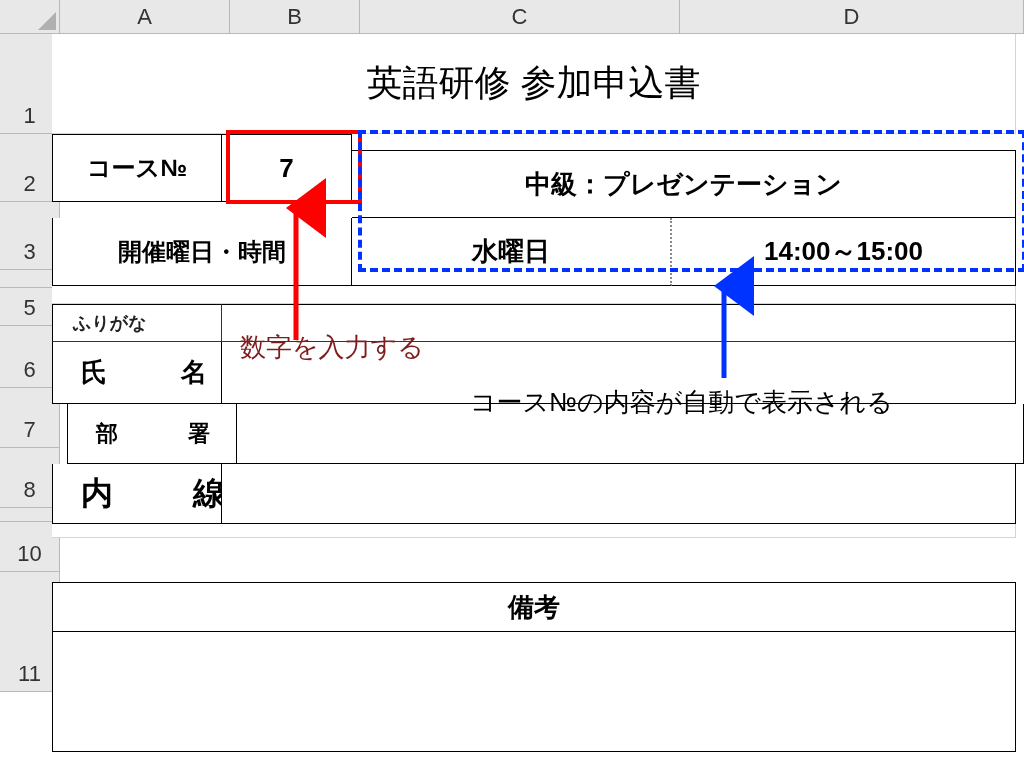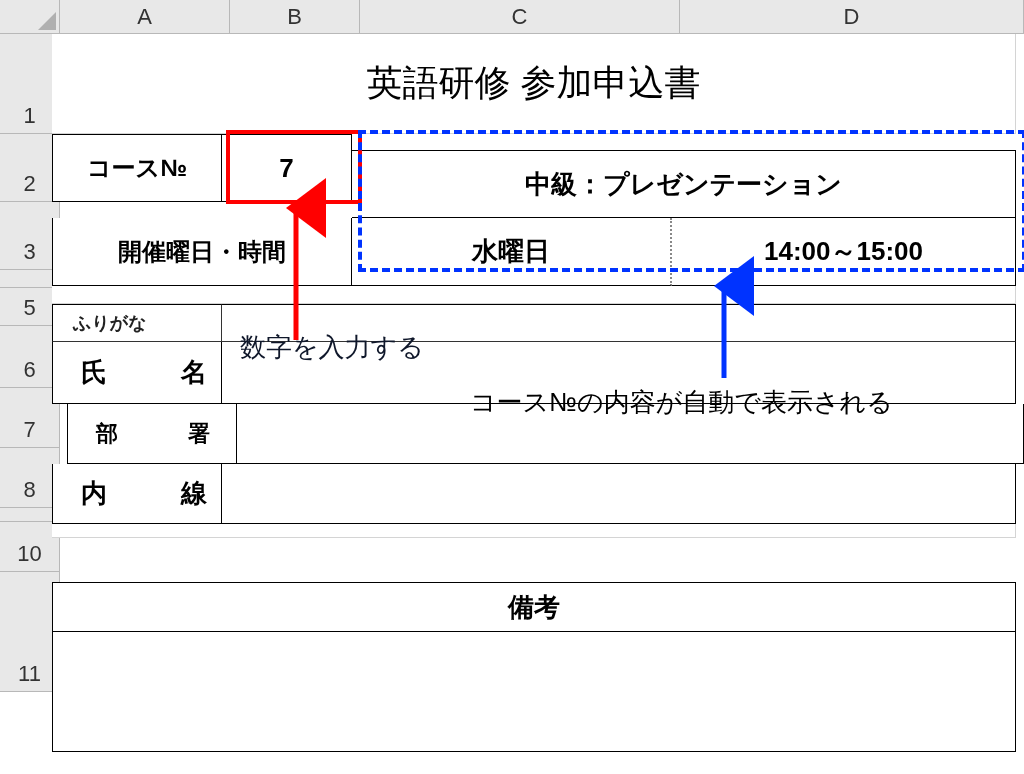--- a/index.html
+++ b/index.html
@@ -169,21 +169,21 @@
       border: 4px solid #ff0000;
     }
     .blue-dash {
       border: 4px dashed #0033ff;
     }
     .annotation-text {
       position: absolute;
       font-size: 26px;
       white-space: nowrap;
     }
-    .red-text { color: #0f172a; }
+    .red-text { color: #7f1d1d; }
     .blue-text { color: #000000; }
     svg.arrow {
       position: absolute;
       overflow: visible;
     }
     .gap-row {
       height: 18px;
     }
     .gap-row2 {
       height: 14px;
@@ -248,21 +248,21 @@
       <div class="cell c-A r6 sparse-label tbl-border tbl-border-left" style="font-size:26px;">氏　名</div>
       <div class="cell r6 tbl-border" style="width:794px;"></div>
     </div>
 
     <div class="grid-row">
       <div class="cell c-A r7 sparse-label tbl-border tbl-border-left" style="font-size:22px;margin-left:15px;">部　署</div>
       <div class="cell r7 tbl-border" style="width:794px;"></div>
     </div>
 
     <div class="grid-row">
-      <div class="cell c-A r8 sparse-label tbl-border tbl-border-left" style="font-size:26px;">内　線</div>
+      <div class="cell c-A r8 sparse-label tbl-border tbl-border-left" style="font-size:32px;">内　線</div>
       <div class="cell r8 tbl-border" style="width:794px;"></div>
     </div>
 
     <div class="grid-row">
       <div class="cell gap-row2" style="width:964px; border-bottom:1px solid #d4d4d4; background:#fff;"></div>
     </div>
 
     <div class="grid-row">
       <div class="cell r10 remark tbl-border tbl-border-top tbl-border-left" style="width:964px;">備考</div>
     </div>

